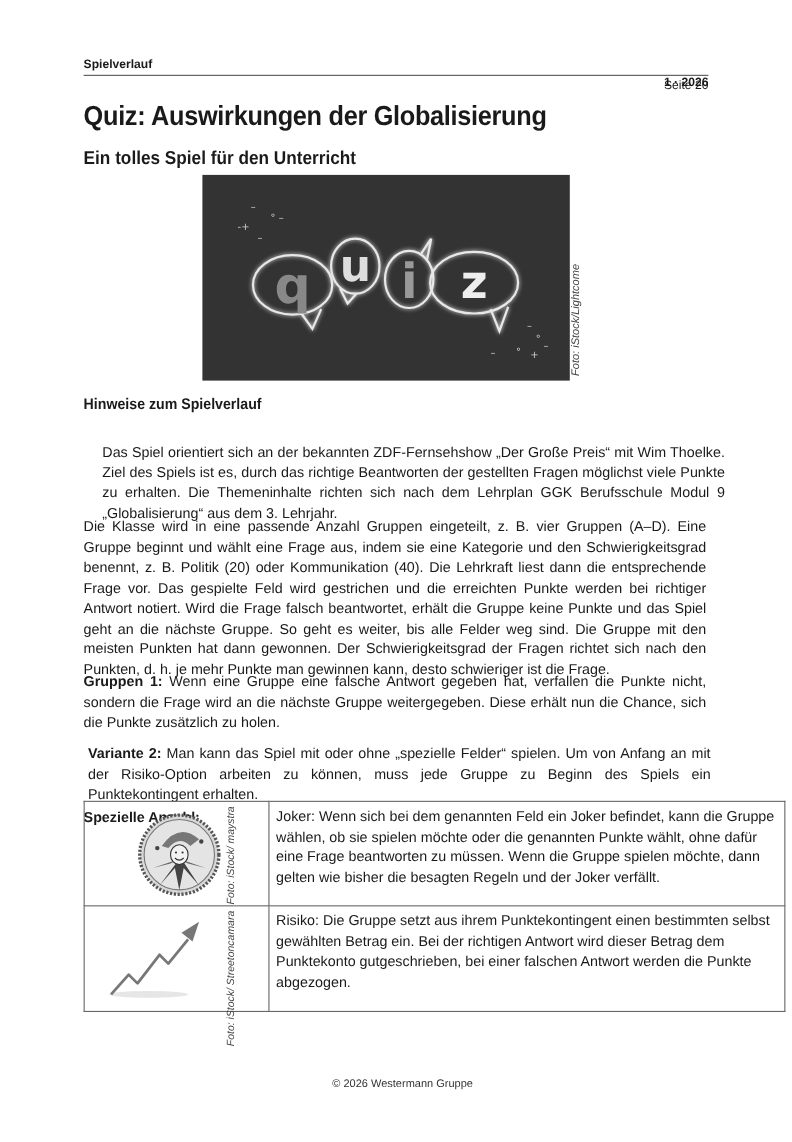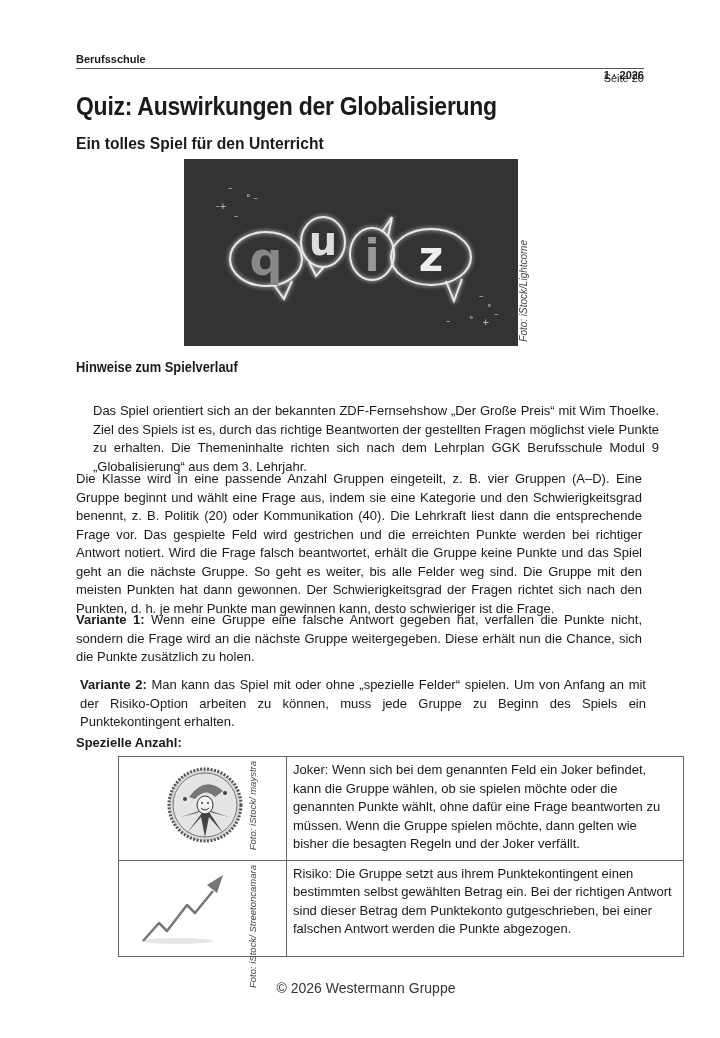--- a/index.html
+++ b/index.html
@@ -27,37 +27,37 @@
 
   .para { position: absolute; left: 76px; width: 566px; font-size: 13px; line-height: 18.5px;
           text-align: justify; }
   .para b { font-weight: bold; }
   #p1 { top: 385px; }
   #p2 { top: 470px; }
   #p3 { top: 611px; }
   #p4 { top: 672px; }
   .spez { position: absolute; left: 76px; top: 735px; font-size: 13px; font-weight: bold; }
 
-  table.fields { position: absolute; left: 76px; top: 756px; width: 566px; border-collapse: collapse; margin-left: 42px; }
+  table.fields { position: absolute; left: 76px; top: 728px; width: 638px; border-collapse: collapse; }
   table.fields td { border: 1px solid #666; vertical-align: top; font-size: 13px; line-height: 18.5px; }
   td.imgcell { width: 165px; position: relative; }
   td.textcell { padding: 4px 8px 6px 6px; }
   .row1 td { height: 84px; }
   .row2 td { height: 85px; }
   .joker { position: absolute; left: 48px; top: 10px; width: 76px; height: 76px; }
   .cell-credit { position: absolute; left: 128px; top: 4px; height: 86px; }
   .cell-credit .vcredit { font-size: 9.5px; line-height: 11px; }
   .arrow { position: absolute; left: 18px; top: 8px; width: 110px; height: 76px; }
 
-  .footer { position: absolute; left: 0; right: 0; top: 980px; text-align: center; font-size: 14px; color: #333; padding-left: 12px; }
+  .footer { position: absolute; left: 0; right: 0; top: 980px; text-align: center; font-size: 10px; color: #333; padding-left: 12px; }
 </style>
 </head>
 <body>
 
-<div class="header-left">Berufsschule</div>
+<div class="header-left">Spielverlauf</div>
 <div class="header-right">1 · 2026</div>
 <div class="header-rule"></div>
 <div class="header-page">Seite 20</div>
 
 <h1 class="title" style="margin:0">Quiz: Auswirkungen der Globalisierung</h1>
 <h2 class="subtitle" style="margin:0">Ein tolles Spiel für den Unterricht</h2>
 
 <div class="hero">
   <svg viewBox="0 0 334 187">
     <defs>
@@ -101,21 +101,21 @@
 </div>
 <div class="hero-credit">
   <span class="vcredit">Foto: iStock/Lightcome</span>
 </div>
 
 <h3 class="section-heading" style="margin:0">Hinweise zum Spielverlauf</h3>
 
 <p class="para" id="p1" style="margin:17px">Das Spiel orientiert sich an der bekannten ZDF-Fernsehshow „Der Große Preis“ mit Wim Thoelke. Ziel des Spiels ist es, durch das richtige Beantworten der gestellten Fragen möglichst viele Punkte zu erhalten. Die Themeninhalte richten sich nach dem Lehrplan GGK Berufsschule Modul 9 „Globalisierung“ aus dem 3. Lehrjahr.</p>
 <p class="para" id="p2" style="margin:0">Die Klasse wird in eine passende Anzahl Gruppen eingeteilt, z. B. vier Gruppen (A–D). Eine Gruppe beginnt und wählt eine Frage aus, indem sie eine Kategorie und den Schwierigkeitsgrad benennt, z. B. Politik (20) oder Kommunikation (40). Die Lehrkraft liest dann die entsprechende Frage vor. Das gespielte Feld wird gestrichen und die erreichten Punkte werden bei richtiger Antwort notiert. Wird die Frage falsch beantwortet, erhält die Gruppe keine Punkte und das Spiel geht an die nächste Gruppe. So geht es weiter, bis alle Felder weg sind. Die Gruppe mit den meisten Punkten hat dann gewonnen. Der Schwierigkeitsgrad der Fragen richtet sich nach den Punkten, d. h. je mehr Punkte man gewinnen kann, desto schwieriger ist die Frage.</p>
 <p class="para" id="p3" style="margin:0">
-  <b>Variante 1:</b><span> Wenn eine Gruppe eine falsche Antwort gegeben hat, verfallen die Punkte nicht, sondern die Frage wird an die nächste Gruppe weitergegeben. Diese erhält nun die Chance, sich die Punkte zusätzlich zu holen.</span>
+  <b>Gruppen 1:</b><span> Wenn eine Gruppe eine falsche Antwort gegeben hat, verfallen die Punkte nicht, sondern die Frage wird an die nächste Gruppe weitergegeben. Diese erhält nun die Chance, sich die Punkte zusätzlich zu holen.</span>
 </p>
 <p class="para" id="p4" style="margin:4px">
   <b>Variante 2:</b><span> Man kann das Spiel mit oder ohne „spezielle Felder“ spielen. Um von Anfang an mit der Risiko-Option arbeiten zu können, muss jede Gruppe zu Beginn des Spiels ein Punktekontingent erhalten.</span>
 </p>
 <div class="spez">Spezielle Anzahl:</div>
 
 <table class="fields">
   <tbody>
       <tr class="row1">
     <td class="imgcell">
@@ -142,18 +142,18 @@
     <td class="imgcell">
       <svg class="arrow" viewBox="0 0 110 76">
         <ellipse cx="40" cy="72" rx="36" ry="3" fill="#e6e6e6"></ellipse>
         <polyline points="6,72 22,54 30,62 50,36 58,44 76,22" fill="none" stroke="#777" stroke-width="2.5" stroke-linejoin="round"></polyline>
         <polygon points="70,16 86,6 80,24" fill="#777"></polygon>
       </svg>
       <div class="cell-credit">
         <span class="vcredit">Foto: iStock/ Streetoncamara</span>
       </div>
     </td>
-    <td class="textcell">Risiko: Die Gruppe setzt aus ihrem Punktekontingent einen bestimmten selbst gewählten Betrag ein. Bei der richtigen Antwort sind dieser Betrag dem Punktekonto gutgeschrieben, bei einer falschen Antwort werden die Punkte abgezogen.</td>
+    <td class="textcell">Risiko: Die Gruppe setzt aus ihrem Punktekontingent einen bestimmten selbst gewählten Betrag ein. Bei der richtigen Antwort wird dieser Betrag dem Punktekonto gutgeschrieben, bei einer falschen Antwort werden die Punkte abgezogen.</td>
   </tr>
 </tbody>
   </table>
 
 <div class="footer">© 2026 Westermann Gruppe</div>
 
 </body></html>

